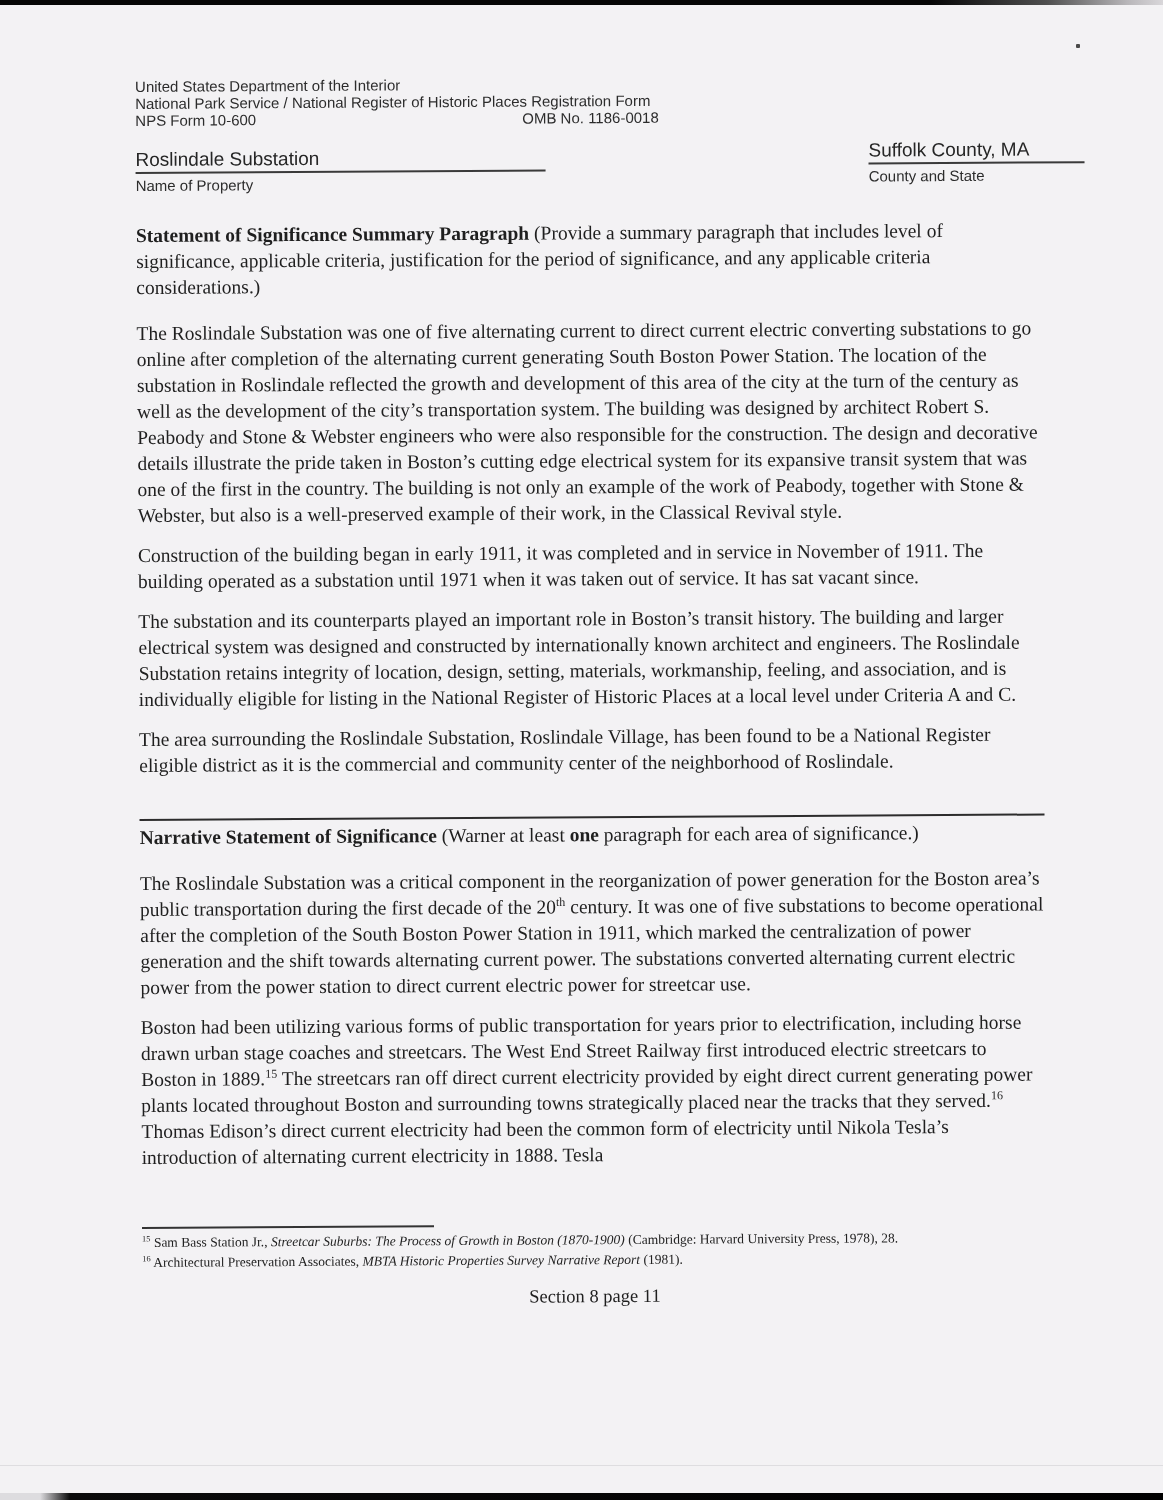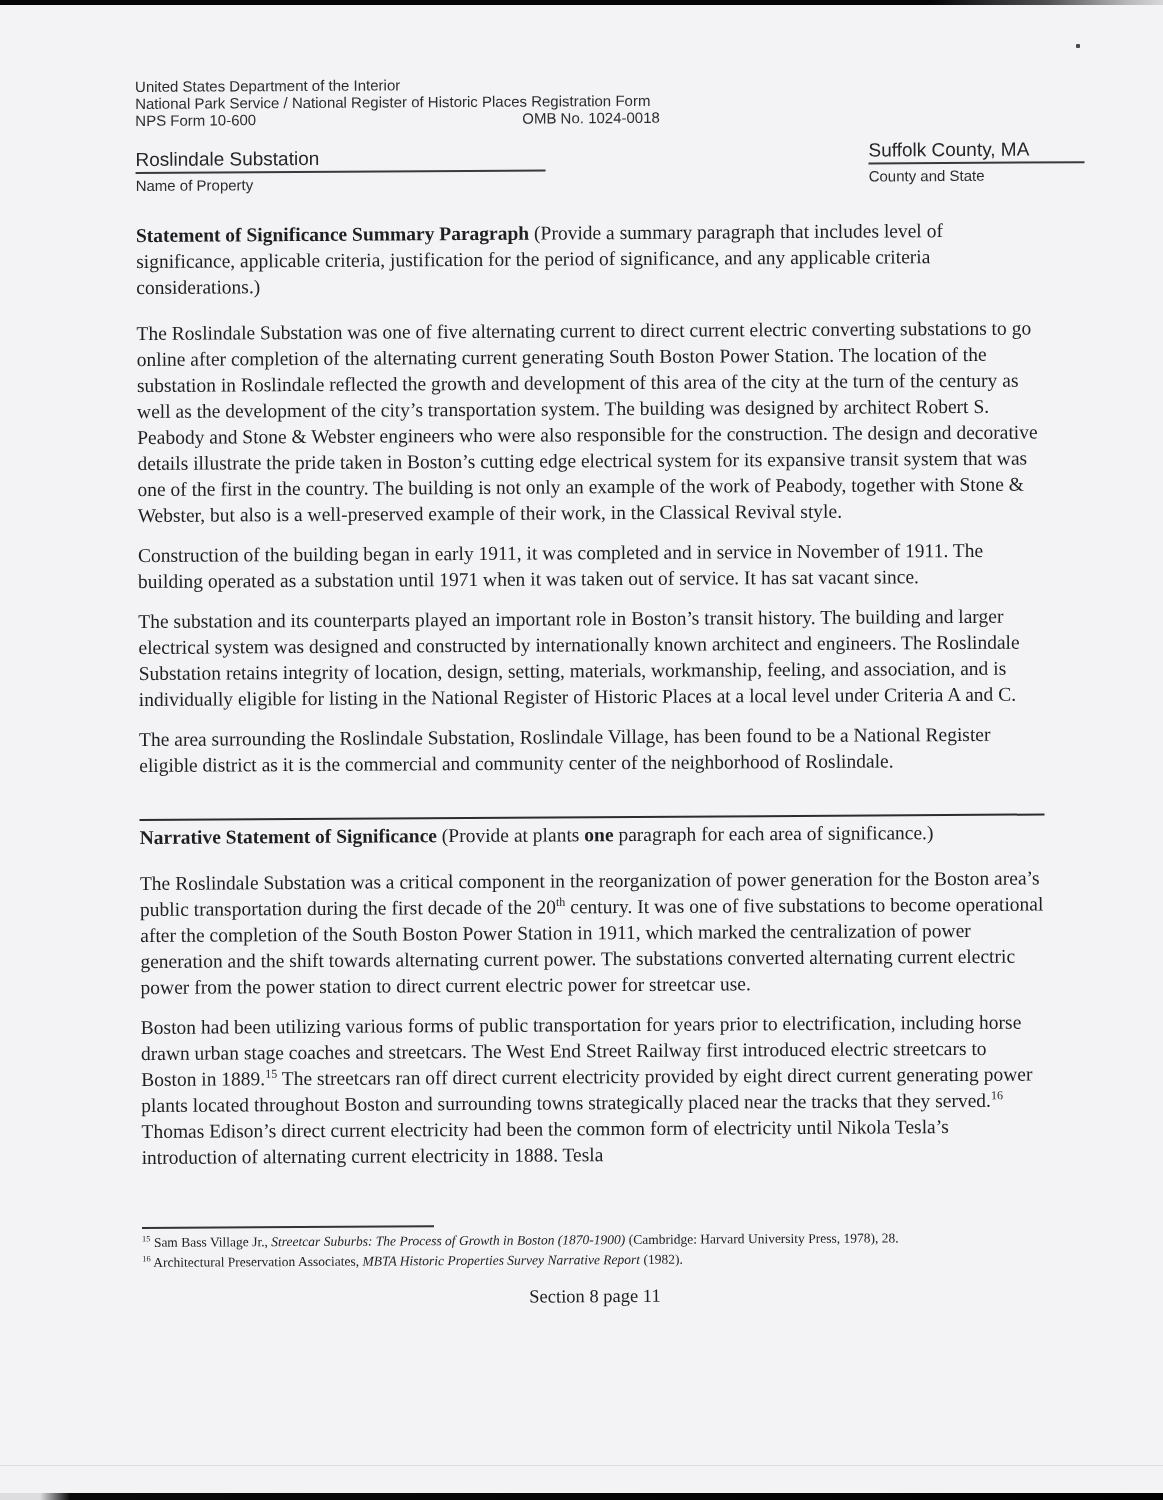--- a/index.html
+++ b/index.html
@@ -58,21 +58,21 @@
 
 <div class="top-bar"></div>
 <div class="speck"></div>
 
 <div class="content">
 
   <div class="hdr-line">United States Department of the Interior</div>
   <div class="hdr-line">National Park Service / National Register of Historic Places Registration Form</div>
   <div class="hdr-line form-row">
     <span>NPS Form 10-600</span>
-    <span class="omb">OMB No. 1024-0018</span>
+    <span class="omb">OMB No. 1186-0018</span>
   </div>
 
   <div class="names-row">
     <div class="prop-left">
       <div class="prop-name">Roslindale Substation</div>
       <div class="prop-label">Name of Property</div>
     </div>
     <div class="county-block">
       <div class="prop-name">Suffolk County, MA</div>
       <div class="prop-label">County and State</div>
@@ -81,28 +81,28 @@
 
   <div class="body-text stmt-heading"><b>Statement of Significance Summary Paragraph</b><span> (Provide a summary paragraph that includes level of significance, applicable criteria, justification for the period of significance, and any applicable criteria considerations.)</span></div>
 
   <div class="body-text para-first">The Roslindale Substation was one of five alternating current to direct current electric converting substations to go online after completion of the alternating current generating South Boston Power Station. The location of the substation in Roslindale reflected the growth and development of this area of the city at the turn of the century as well as the development of the city’s transportation system. The building was designed by architect Robert S. Peabody and Stone &amp; Webster engineers who were also responsible for the construction. The design and decorative details illustrate the pride taken in Boston’s cutting edge electrical system for its expansive transit system that was one of the first in the country.  The building is not only an example of the work of Peabody, together with Stone &amp; Webster, but also is a well-preserved example of their work, in the Classical Revival style.</div>
   <div class="body-text para">Construction of the building began in early 1911, it was completed and in service in November of 1911. The building operated as a substation until 1971 when it was taken out of service. It has sat vacant since.</div>
   <div class="body-text para">The substation and its counterparts played an important role in Boston’s transit history. The building and larger electrical system was designed and constructed by internationally known architect and engineers. The Roslindale Substation retains integrity of location, design, setting, materials, workmanship, feeling, and association, and is individually eligible for listing in the National Register of Historic Places at a local level under Criteria A and C.</div>
   <div class="body-text para">The area surrounding the Roslindale Substation, Roslindale Village, has been found to be a National Register eligible district as it is the commercial and community center of the neighborhood of Roslindale.</div>
 
   <hr class="divider">
 
-  <div class="body-text narr-heading"><b>Narrative Statement of Significance</b><span> (Provide at plants </span><b>one</b><span> paragraph for each area of significance.)</span></div>
+  <div class="body-text narr-heading"><b>Narrative Statement of Significance</b><span> (Warner at least </span><b>one</b><span> paragraph for each area of significance.)</span></div>
 
   <div class="body-text para-first"><span>The Roslindale Substation was a critical component in the reorganization of power generation for the Boston area’s public transportation during the first decade of the 20</span><sup>th</sup><span> century.  It was one of five substations to become operational after the completion of the South Boston Power Station in 1911, which marked the centralization of power generation and the shift towards alternating current power. The substations converted alternating current electric power from the power station to direct current electric power for streetcar use.</span></div>
   <div class="body-text para"><span>Boston had been utilizing various forms of public transportation for years prior to electrification, including horse drawn urban stage coaches and streetcars. The West End Street Railway first introduced electric streetcars to Boston in 1889.</span><sup>15</sup><span>  The streetcars ran off direct current electricity provided by eight direct current generating power plants located throughout Boston and surrounding towns strategically placed near the tracks that they served.</span><sup>16</sup><span> Thomas Edison’s direct current electricity had been the common form of electricity until Nikola Tesla’s introduction of alternating current electricity in 1888. Tesla</span></div>
 
   <hr class="footnote-sep">
 
-  <div class="footnote"><sup>15</sup><span> Sam Bass Village Jr., </span><i>Streetcar Suburbs: The Process of Growth in Boston (1870-1900)</i><span> (Cambridge: Harvard University Press, 1978), 28.</span></div>
-  <div class="footnote"><sup>16</sup><span> Architectural Preservation Associates, </span><i>MBTA Historic Properties Survey Narrative Report</i><span> (1982).</span></div>
+  <div class="footnote"><sup>15</sup><span> Sam Bass Station Jr., </span><i>Streetcar Suburbs: The Process of Growth in Boston (1870-1900)</i><span> (Cambridge: Harvard University Press, 1978), 28.</span></div>
+  <div class="footnote"><sup>16</sup><span> Architectural Preservation Associates, </span><i>MBTA Historic Properties Survey Narrative Report</i><span> (1981).</span></div>
 
   <div class="page-footer">Section 8 page 11</div>
 
 </div>
 
 <div class="paper-edge"></div>
 <div class="bottom-bar"></div>
 
 </body></html>

